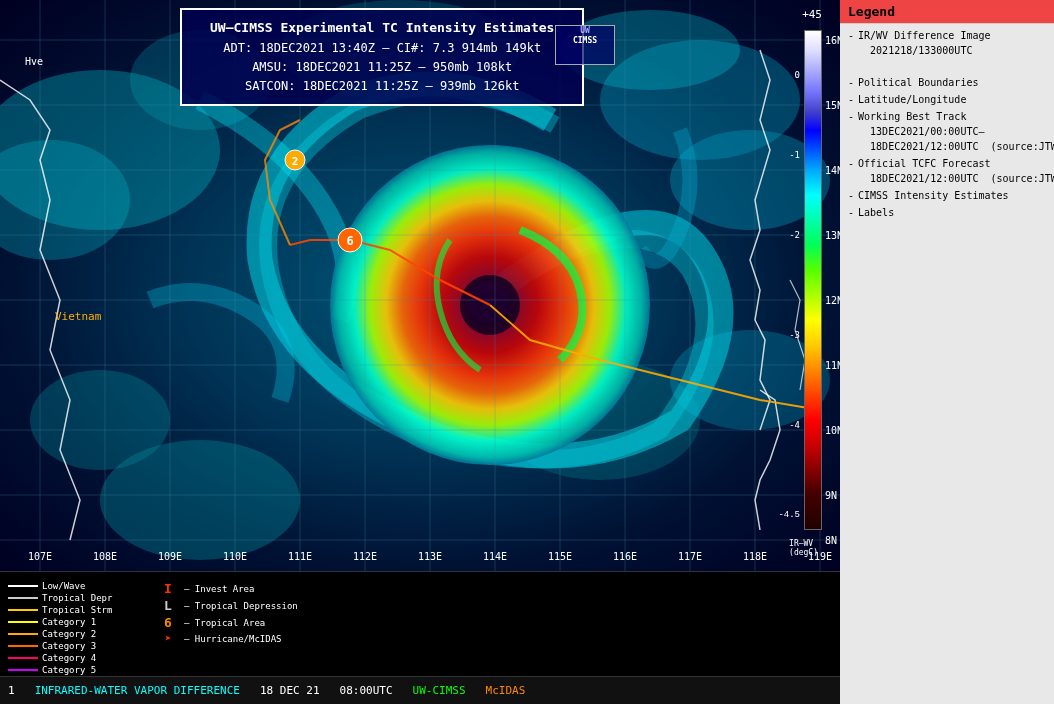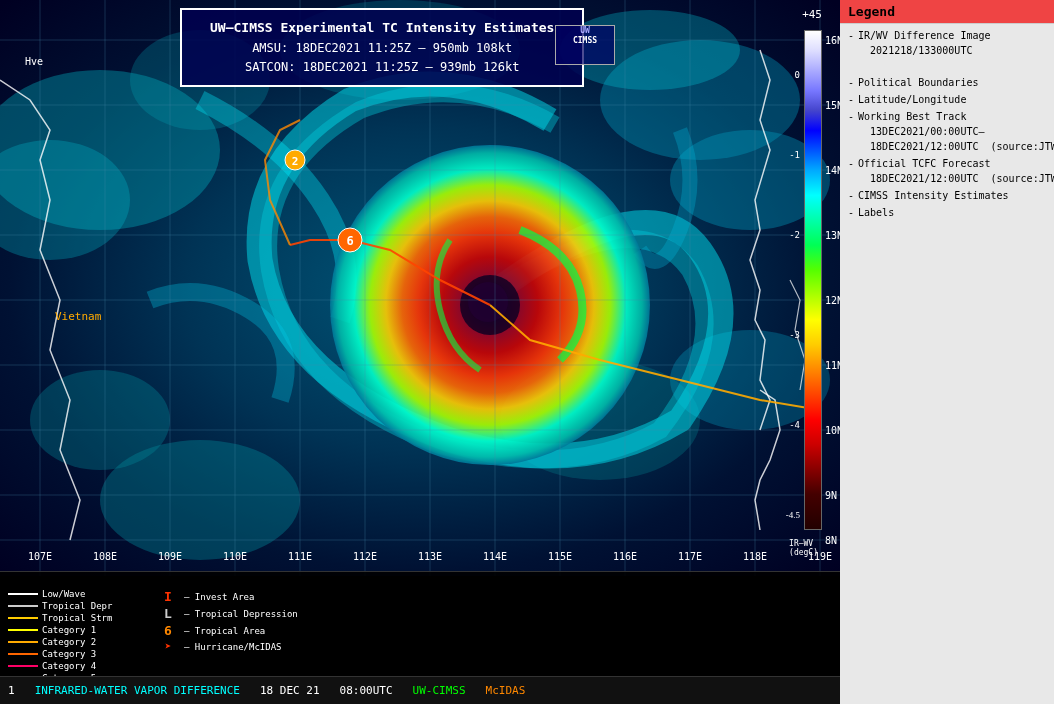--- a/index.html
+++ b/index.html
@@ -120,21 +120,21 @@
     
     #bottom-legend {
       position: absolute;
       bottom: 28px;
       left: 0;
       width: 840px;
       height: 105px;
       background: rgba(0,0,0,0.9);
       border-top: 1px solid #333;
       display: flex;
-      padding: 17px 8px;
+      padding: 9px 8px;
       gap: 0;
     }
 
     #legend-left {
       display: flex;
       flex-direction: column;
       width: 130px;
       gap: 2px;
     }
 
@@ -318,20 +318,21 @@
       <text x="825" y="499" fill="#ffffff" font-size="10" font-family="monospace">9N</text>
       <text x="825" y="544" fill="#ffffff" font-size="10" font-family="monospace">8N</text>
 
       <text x="55" y="320" fill="#ffaa00" font-size="11" font-family="monospace">Vietnam</text>
 
       <text x="25" y="65" fill="#ffffff" font-size="10" font-family="monospace">Hve</text>
     </svg>
 
     <div id="info-box">
       <div class="title">UW–CIMSS Experimental TC Intensity Estimates</div>
+      <div class="data-line">ADT: 18DEC2021 13:40Z – CI#: 7.3  914mb  149kt</div>
       <div class="data-line">AMSU: 18DEC2021 11:25Z – 950mb  108kt</div>
       <div class="data-line">SATCON: 18DEC2021 11:25Z – 939mb  126kt</div>
     </div>
 
     <div id="cimss-logo">
       <div style="color:#ffffff;font-size:8px;font-weight:bold;text-align:center;line-height:1.2;">
         <div style="color:#aaaaff;">UW</div>
         <div style="color:#ffffff;">CIMSS</div>
       </div>
     </div>
@@ -339,21 +340,21 @@
     <div style="position:absolute;top:8px;right:18px;color:#ffffff;font-size:11px;font-family:monospace;">+45</div>
 
     <div style="position:absolute;top:30px;right:18px;width:18px;height:500px;">
       <div style="width:18px;height:500px;background:linear-gradient(to bottom, #ffffff 0%, #ddddff 4%, #aaaaff 8%, #7777ff 12%, #4444cc 16%, #0000ff 20%, #0055ff 24%, #00aaff 28%, #00ffff 33%, #00ffaa 38%, #00ff55 43%, #55ff00 48%, #aaff00 53%, #ffff00 58%, #ffcc00 63%, #ff8800 68%, #ff4400 73%, #ff0000 78%, #cc0000 83%, #880000 88%, #440000 93%, #220000 100%);border:1px solid #666;"></div>
 
       <div style="position:absolute;top:40px;right:22px;color:#ffffff;font-size:9px;font-family:monospace;">0</div>
       <div style="position:absolute;top:120px;right:22px;color:#ffffff;font-size:9px;font-family:monospace;">-1</div>
       <div style="position:absolute;top:200px;right:22px;color:#ffffff;font-size:9px;font-family:monospace;">-2</div>
       <div style="position:absolute;top:300px;right:22px;color:#ffffff;font-size:9px;font-family:monospace;">-3</div>
       <div style="position:absolute;top:390px;right:22px;color:#ffffff;font-size:9px;font-family:monospace;">-4</div>
-      <div style="position:absolute;top:480px;right:22px;color:#ffffff;font-size:9px;font-family:Liberation Serif, serif;">-4.5</div>
+      <div style="position:absolute;top:480px;right:22px;color:#ffffff;font-size:9px;font-family:Liberation Mono, monospace;">-4.5</div>
       <div style="position:absolute;top:510px;right:4px;color:#ffffff;font-size:8px;font-family:monospace;text-align:left;line-height:1.1;">IR–WV<br>(degC)</div>
     </div>
 
     <div id="bottom-legend">
       <div id="legend-left">
         <div class="legend-row">
           <div class="legend-color-line" style="background:#ffffff;"></div>
           <span class="legend-text">Low/Wave</span>
         </div>
         <div class="legend-row">

